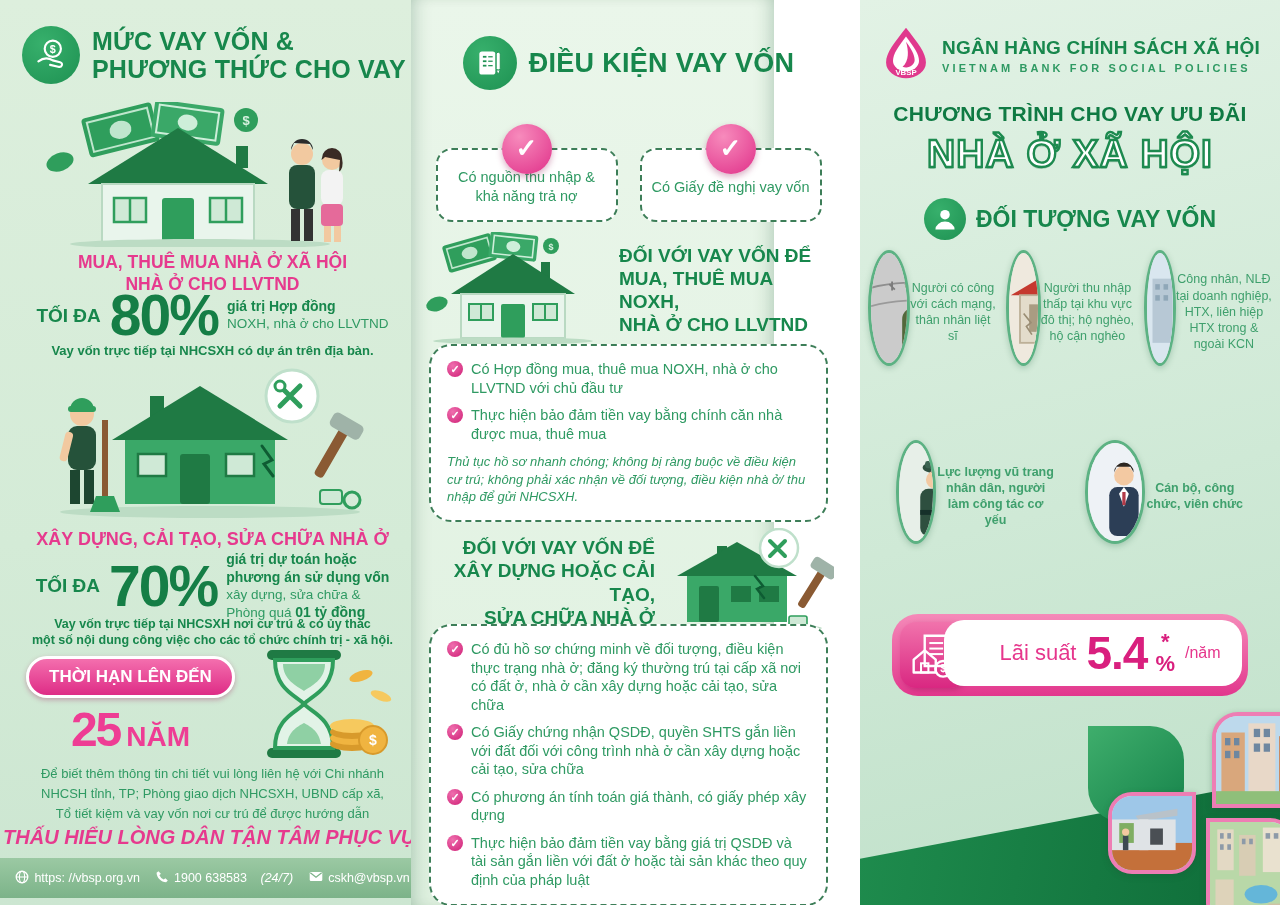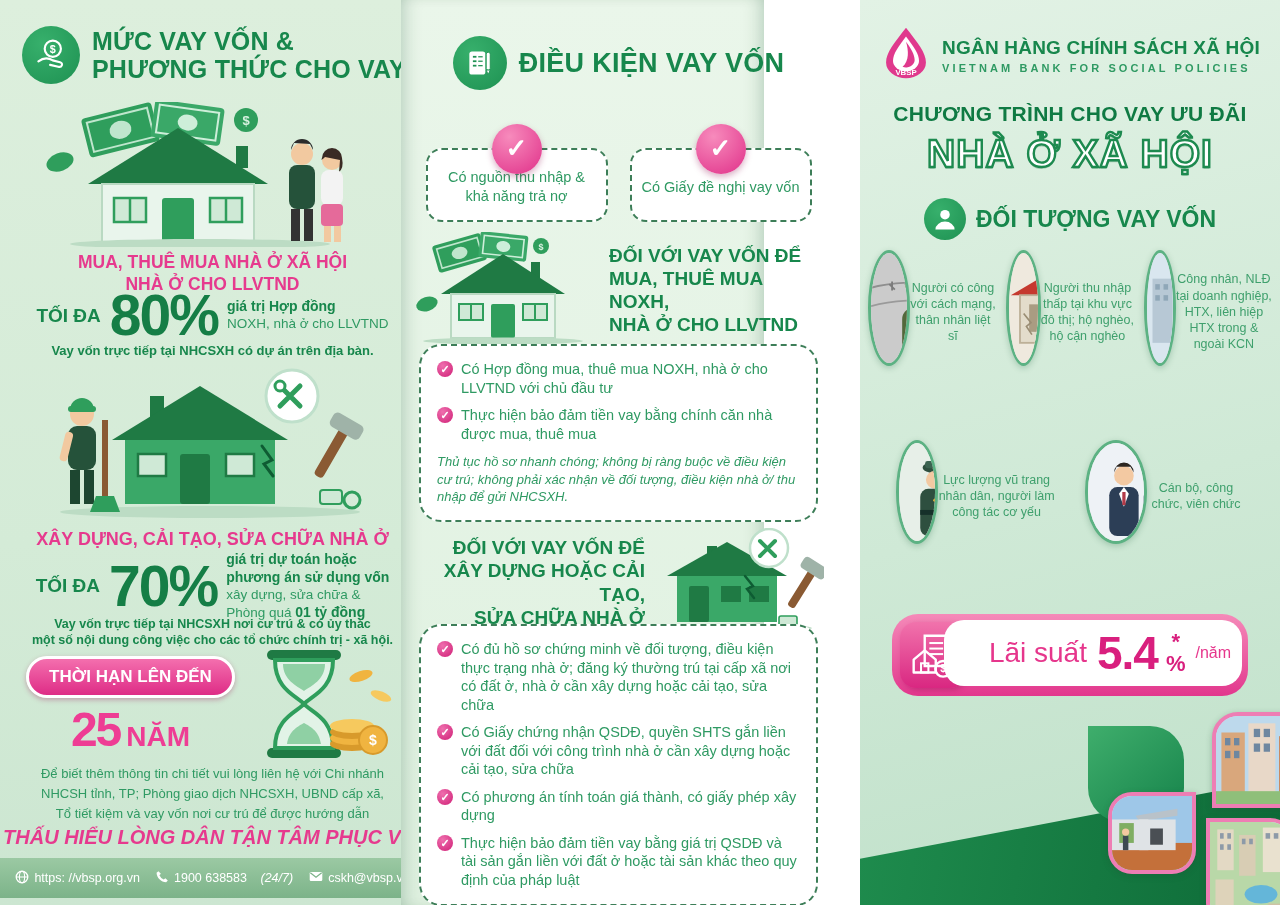--- a/index.html
+++ b/index.html
@@ -2,21 +2,21 @@
 <html><head>
 <meta charset="utf-8">
 <style>
   * { box-sizing: border-box; margin: 0; padding: 0; }
   html,body { width:1280px; }
   body { font-family: "Liberation Sans", sans-serif; background:#fff; }
   .stage { position:relative; width:1280px; height:905px; overflow:hidden; }
 
   .col { position:absolute; top:0; height:905px; }
   .col-left  { left:0; width:425px; background:linear-gradient(180deg,#ddefdd 0%,#d4ebd7 60%,#cce6d1 100%); }
-  .col-mid   { left:401px; width:363px; background:linear-gradient(180deg,#eaf6ea 0%,#dff1e0 100%);
+  .col-mid   { left:411px; width:363px; background:linear-gradient(180deg,#eaf6ea 0%,#dff1e0 100%);
                box-shadow: inset 14px 0 20px -14px rgba(0,70,35,.30), inset -14px 0 20px -14px rgba(0,70,35,.30); }
   .col-right { left:860px; width:420px; background:linear-gradient(165deg,#e2f2e5 0%,#cfe9d6 55%,#bfe0c9 100%); }
   h1,h2,h3 { font-weight:800; }
   .circle-badge { display:flex; align-items:center; justify-content:center; border-radius:50%;
                   background:radial-gradient(circle at 35% 30%, #37b06c, #1e9152); flex:0 0 auto; }
 
   
   .l-head { position:absolute; top:26px; left:22px; display:flex; align-items:center; gap:12px; }
   .l-head .circle-badge { width:58px; height:58px; }
   .l-head h1 { font-size:25px; line-height:1.14; color:#17874c; letter-spacing:.2px; }
@@ -93,36 +93,36 @@
   .r-prog1 { position:absolute; top:102px; left:0; width:420px; text-align:center; font-size:21px; font-weight:800; color:#0f7a43; letter-spacing:.3px; }
   .r-prog2 { position:absolute; top:132px; left:0; width:420px; text-align:center; font-size:39px; font-weight:800; color:#fff;
              -webkit-text-stroke:2.4px #1d8a4f; text-stroke:2.4px #1d8a4f; letter-spacing:1px;
              text-shadow:0 2px 0 rgba(20,110,60,.25); }
 
   .r-aud-head { position:absolute; top:198px; left:0; width:420px; display:flex; align-items:center; justify-content:center; gap:10px; }
   .r-aud-head .circle-badge { width:42px; height:42px; }
   .r-aud-head h3 { font-size:23px; color:#17874c; }
 
   .aud-row1 { position:absolute; top:250px; left:6px; width:408px; display:flex; justify-content:center; gap:10px; }
-  .aud-row2 { position:absolute; top:440px; left:6px; width:408px; display:flex; justify-content:center; gap:29px; }
+  .aud-row2 { position:absolute; top:440px; left:6px; width:408px; display:flex; justify-content:center; gap:29px;font-weight:bold; }
   .aud { display:flex; flex-direction:row; align-items:center; width:128px; }
   .aud-row2 .aud { width:160px; }
   .aud-circle { width:116px; height:116px; border-radius:50%; overflow:hidden; border:3px solid #5cb283;
                 box-shadow:0 2px 6px rgba(20,90,50,.25); background:#dfe7df; }
   .aud-row2 .aud-circle { width:104px; height:104px; }
   .aud-cap { margin-top:8px; text-align:center; font-size:12.5px; color:#3fa06d; line-height:1.3; }
 
   .r-interest { position:absolute; top:614px; left:32px; width:356px; height:82px;
                 background:linear-gradient(180deg,#f58ab9,#e2378d); border-radius:26px; }
   .r-interest .inner { position:absolute; top:6px; left:52px; right:6px; bottom:10px; background:#fff; border-radius:20px;
                        display:flex; align-items:center; justify-content:center; gap:10px; padding-left:34px; }
   .int-icon { position:absolute; top:8px; left:8px; width:66px; height:66px; border-radius:16px;
               background:linear-gradient(180deg,#f173ac,#d92781); display:flex; align-items:center; justify-content:center;
               box-shadow:2px 2px 5px rgba(140,20,80,.35); }
-  .int-label { font-size:28px; color:#e6368c; font-weight:500; }
+  .int-label { font-size:22px; color:#e6368c; font-weight:500; }
   .int-value { font-size:46px; font-weight:800; color:#d91f7e; letter-spacing:-1px; }
   .int-unitcol { display:inline-flex; flex-direction:column; align-items:center; line-height:1; margin-left:-2px; }
   .int-ast { font-size:22px; font-weight:800; color:#d91f7e; }
   .int-pct { font-size:22px; font-weight:800; color:#d91f7e; }
   .int-per { font-size:16px; color:#e6368c; }
 
   
   .r-wedge { position:absolute; left:0; bottom:0; width:420px; height:210px;
              background:linear-gradient(100deg,#1f8d4e,#0e6b38); clip-path:polygon(0 78%, 100% 40%, 100% 100%, 0 100%); }
   .leaf { position:absolute; border-radius:34px; }

